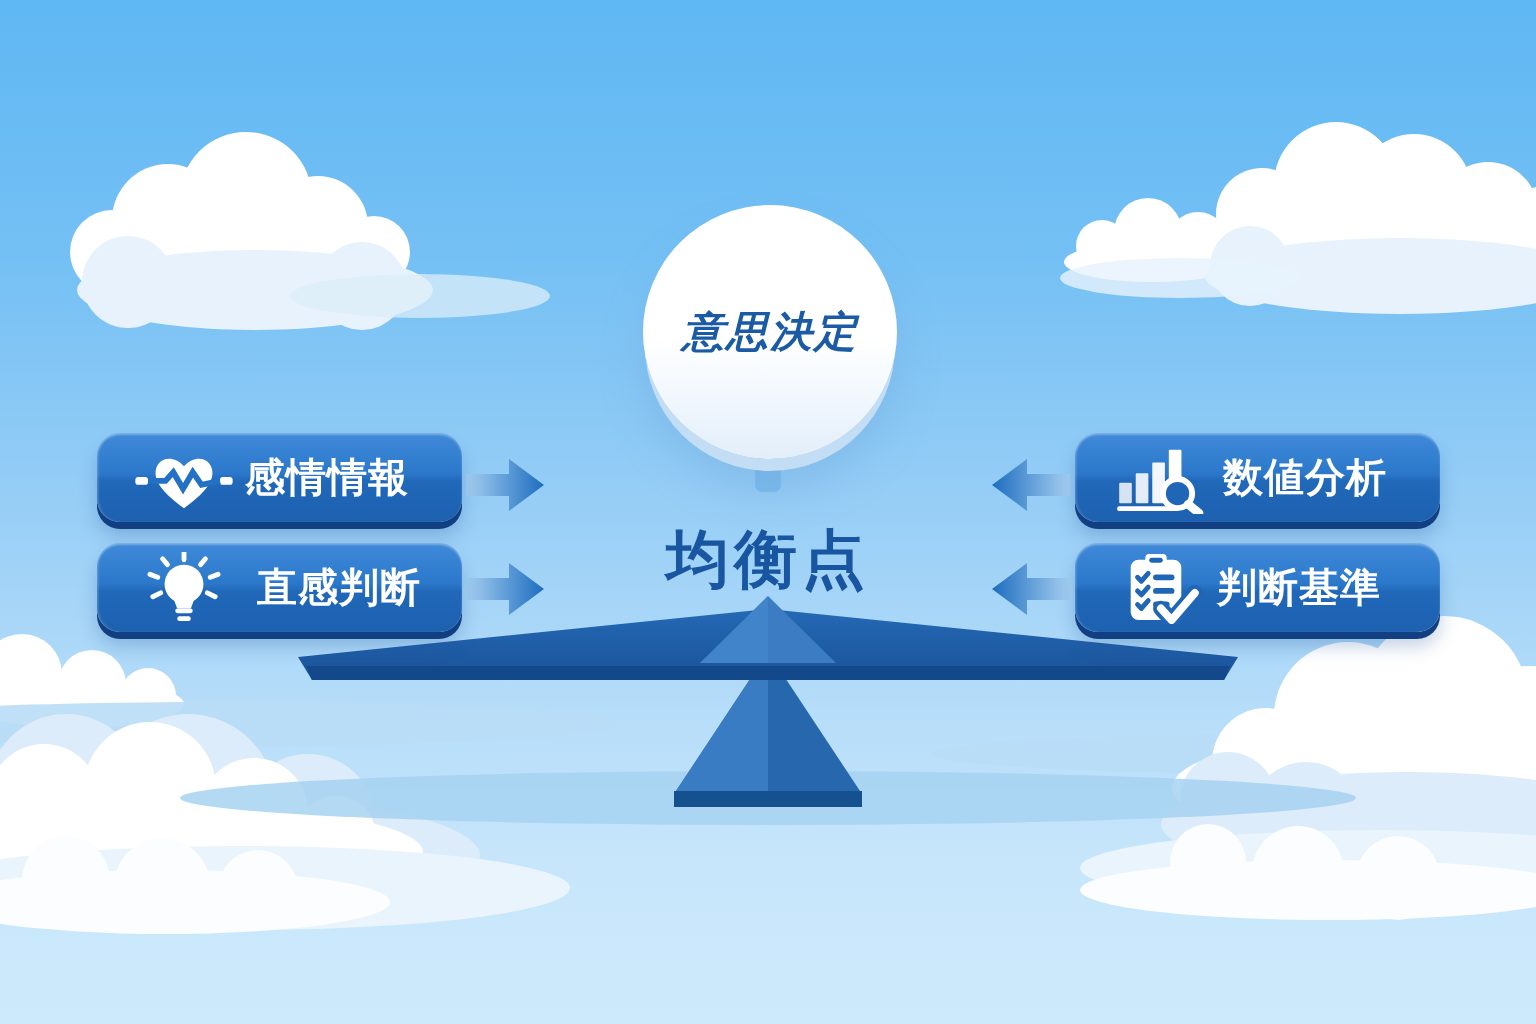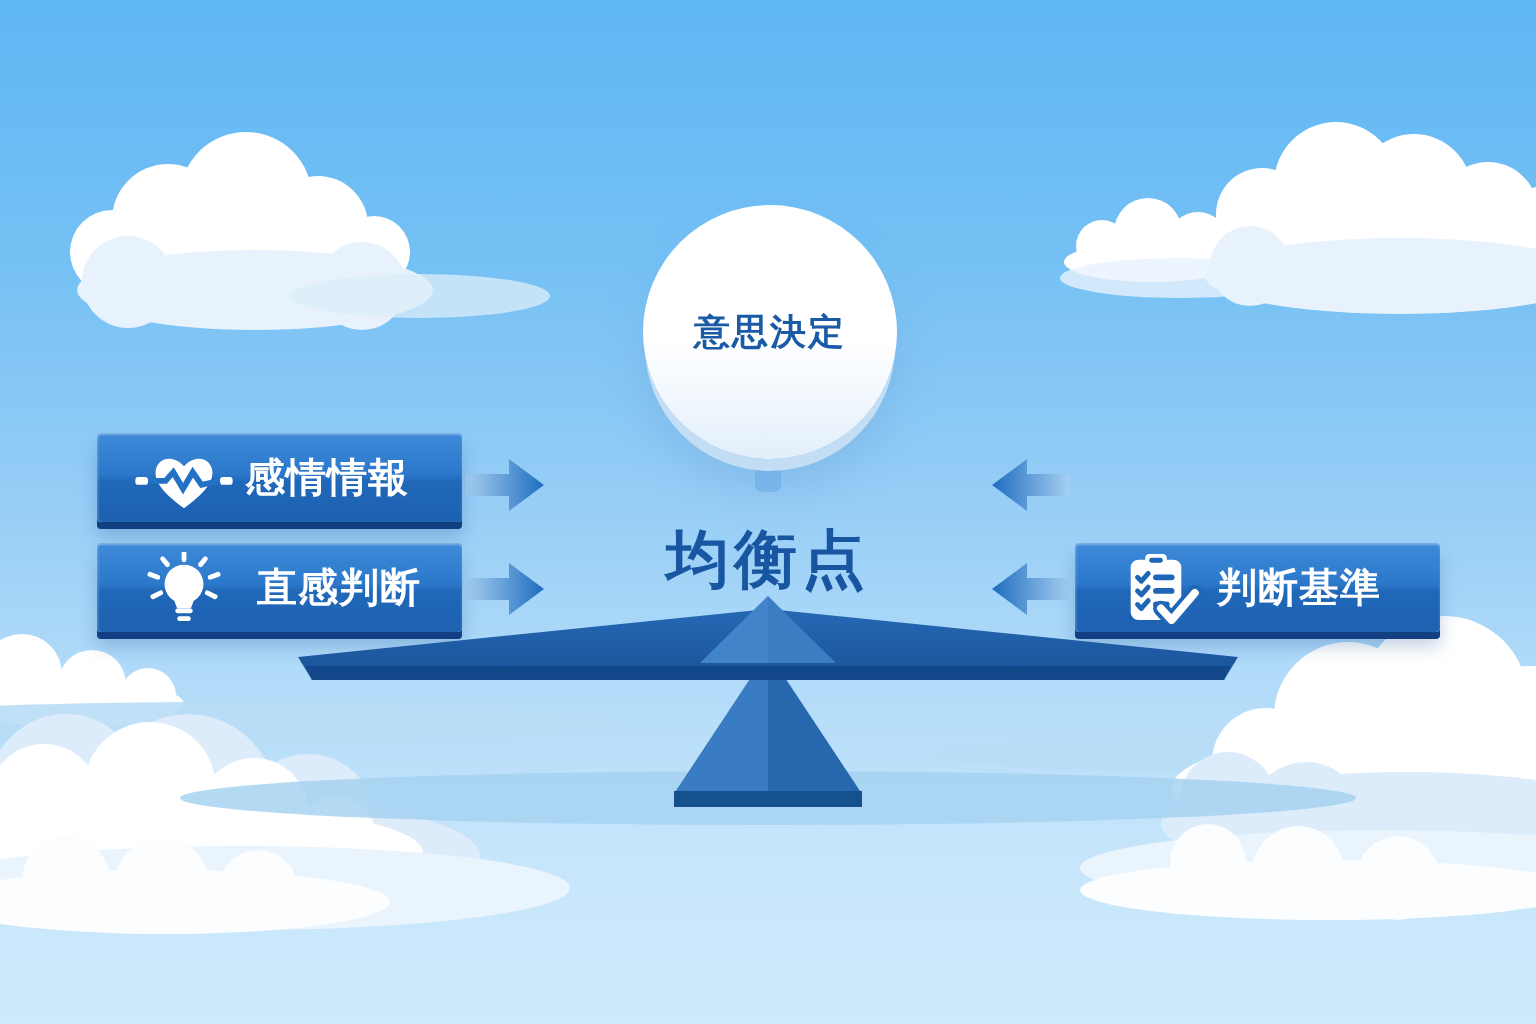--- a/index.html
+++ b/index.html
@@ -12,27 +12,27 @@
   .stem{
     position:absolute;left:755px;top:430px;width:26px;height:62px;z-index:1;
     background:#7cbbee;border-radius:0 0 7px 7px;
   }
   .bubble{
     position:absolute;left:643px;top:205px;width:254px;height:254px;border-radius:50%;z-index:2;
     background:linear-gradient(180deg,#ffffff 0%,#ffffff 52%,#f4f9fe 72%,#e2eefa 100%);
     box-shadow:0 14px 0 -2px #c3ddf4, 0 30px 40px rgba(105,160,215,.35);
     display:flex;align-items:center;justify-content:center;
   }
-  .bubble-title{font-weight:700;font-size:36px;color:#1b5ba6;letter-spacing:2px;}
+  .bubble-title{font-weight:700;font-size:42px;color:#1b5ba6;letter-spacing:2px;font-style:italic;}
   .balance-label{
     position:absolute;left:768px;top:560px;transform:translate(-50%,-50%);z-index:2;
     font-weight:700;font-size:63px;color:#1956a1;letter-spacing:5px;white-space:nowrap;
   }
   .card{
-    position:absolute;width:365px;height:89px;border-radius:4px;z-index:3;
+    position:absolute;width:365px;height:89px;border-radius:23px;z-index:3;
     background:linear-gradient(180deg,#3f8ad9 0%,#2b77ca 46%,#2168b9 54%,#1d61b0 100%);
     box-shadow:0 7px 0 #123f81, 0 14px 18px rgba(35,85,155,.28),
                inset 0 2px 2px rgba(255,255,255,.30), inset 2px 0 2px rgba(255,255,255,.12);
     display:flex;align-items:center;gap:12px;padding-left:38px;box-sizing:border-box;
   }
   .card svg{width:98px;height:72px;flex:none;}
   .card-label{font-weight:700;font-size:40px;color:#ffffff;letter-spacing:1px;white-space:nowrap;}
   #card-l1{left:97px;top:433px;}
   #card-l2{left:97px;top:543px;gap:24px;}
   #card-r1{left:1075px;top:433px;}
@@ -204,20 +204,32 @@
         <line x1="74" y1="42" x2="82" y2="46"></line>
       </g>
       <circle cx="50" cy="33" r="20" fill="#fff"></circle>
       <path d="M40 50 L60 50 L57 58 L43 58 Z" fill="#fff"></path>
       <rect x="41" y="58" width="18" height="5" rx="2.5" fill="#fff"></rect>
       <rect x="43" y="66" width="14" height="5" rx="2.5" fill="#fff"></rect>
     </svg>
     <span class="card-label">直感判断</span>
   </div>
 
+  <div class="card" id="card-r1">
+    <svg viewBox="0 0 100 74">
+      <rect x="6" y="42" width="13" height="21" rx="1" fill="#fff" opacity=".82"></rect>
+      <rect x="23" y="32" width="13" height="31" rx="1" fill="#fff" opacity=".88"></rect>
+      <rect x="40" y="21" width="13" height="42" rx="1" fill="#fff" opacity=".94"></rect>
+      <rect x="57" y="8" width="13" height="55" rx="1" fill="#fff"></rect>
+      <rect x="4" y="66" width="62" height="5" rx="2" fill="#fff"></rect>
+      <circle cx="66" cy="53" r="15" fill="#1f66b6" stroke="#fff" stroke-width="6"></circle>
+      <line x1="77" y1="64" x2="88" y2="73" stroke="#fff" stroke-width="9" stroke-linecap="round"></line>
+    </svg>
+    <span class="card-label">数値分析</span>
+  </div>
 
   <div class="card" id="card-r2">
     <svg viewBox="0 0 100 74">
       <rect x="24" y="8" width="52" height="62" rx="8" fill="#fff"></rect>
       <rect x="39" y="2" width="22" height="13" rx="4" fill="#fff"></rect>
       <rect x="43" y="6" width="14" height="5" rx="2.5" fill="#1f66b6"></rect>
       <g fill="none" stroke="#1f66b6" stroke-width="5" stroke-linecap="round" stroke-linejoin="round">
         <polyline points="31,26 35,30 42,22"></polyline>
         <polyline points="31,40 35,44 42,36"></polyline>
         <polyline points="31,54 35,58 42,50"></polyline>

